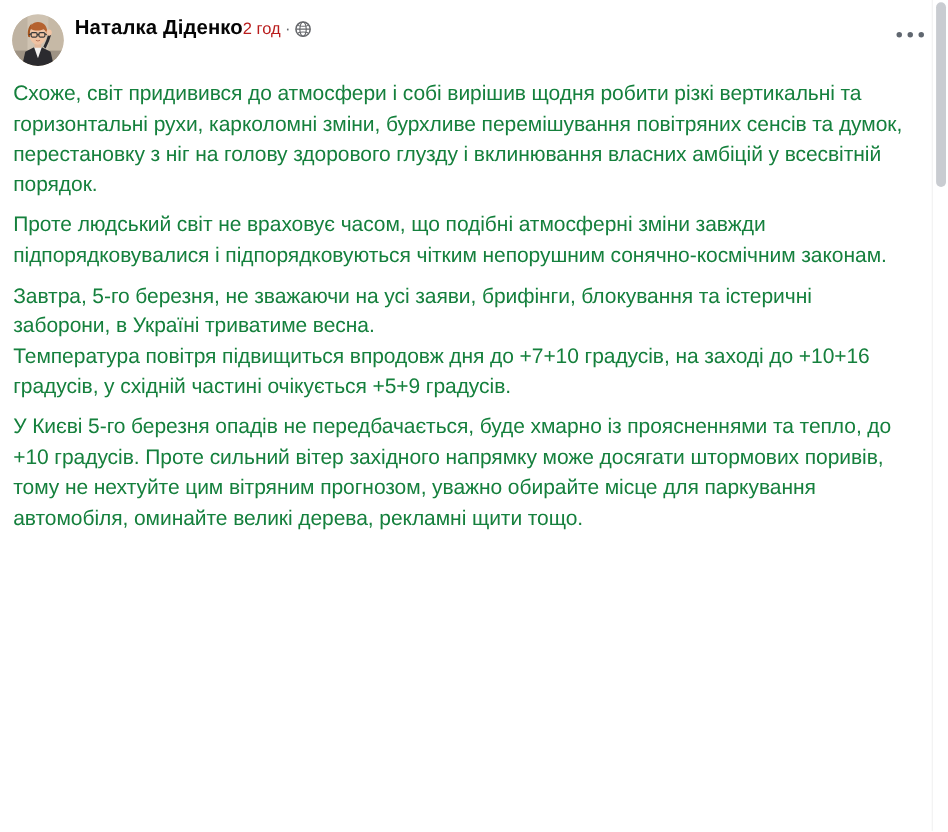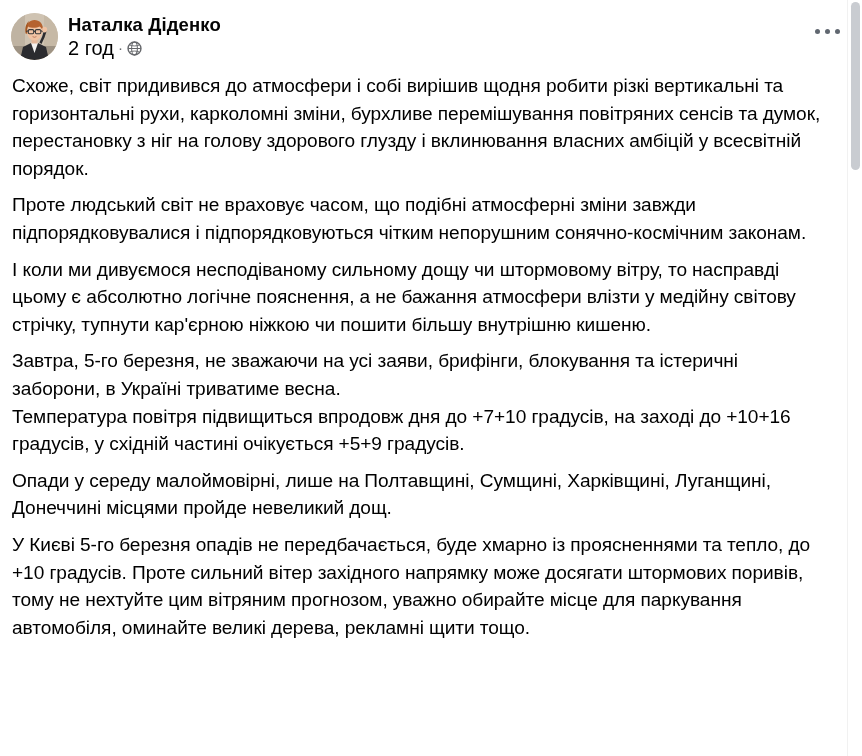--- a/index.html
+++ b/index.html
@@ -35,41 +35,41 @@
     overflow: hidden;
     flex: 0 0 auto;
     position: relative;
     background: #d8cfc2;
   }
   .avatar svg { display: block; width: 47px; height: 47px; }
 
   .header-text {
     margin-left: 10px;
     display: flex;
-    flex-direction: column;
+    flex-direction: row;
     justify-content: flex-start;
     padding-top: 1px;
   }
   .author-name {
     font-size: 18.5px;
     font-weight: bold;
     color: #050505;
     line-height: 22px;
     letter-spacing: .1px;
     white-space: nowrap;
   }
   .meta-row {
     display: flex;
     align-items: center;
     margin-top: 3px;
     line-height: 18px;
   }
   .meta-time {
-    font-size: 20px;
-    color: #000000;
+    font-size: 15px;
+    color: #b91c1c;
   }
   .meta-dot {
     font-size: 15px;
     color: #65676b;
     margin: 0 4px;
   }
   .globe-icon { display: inline-flex; align-items: center; }
   .globe-icon svg { display: block; }
 
   .menu-dots {
@@ -93,21 +93,21 @@
   .post-body {
     position: absolute;
     left: 0;
     top: 72px;
     width: 843px;
     padding: 0 14px 0 12px;
   }
   .para {
     font-size: 19.1px;
     line-height: 27.6px;
-    color: #000000;
+    color: #15803d;
     margin: 0 0 9px 0;
     letter-spacing: -0.05px;
     word-spacing: -0.1px;
   }
   .para:last-child { margin-bottom: 0; }
 
   
   .scrollbar-track {
     position: absolute;
     right: 0;
@@ -194,24 +194,22 @@
     <div class="menu-dots">
       <span></span>
       <span></span>
       <span></span>
     </div>
   </div>
 
   <div class="post-body">
     <p class="para">Схоже, світ придивився до атмосфери і собі вирішив щодня робити різкі вертикальні та горизонтальні рухи, карколомні зміни, бурхливе перемішування повітряних сенсів та думок, перестановку з ніг на голову здорового глузду і вклинювання власних амбіцій у всесвітній порядок.</p>
     <p class="para">Проте людський світ не враховує часом, що подібні атмосферні зміни завжди підпорядковувалися і підпорядковуються чітким непорушним сонячно-космічним законам.</p>
-    <p class="para">І коли ми дивуємося несподіваному сильному дощу чи штормовому вітру, то насправді цьому є абсолютно логічне пояснення, а не бажання атмосфери влізти у медійну світову стрічку, тупнути кар'єрною ніжкою чи пошити більшу внутрішню кишеню.</p>
     <p class="para" style="white-space:pre-line">Завтра, 5-го березня, не зважаючи на усі заяви, брифінги, блокування та істеричні заборони, в Україні триватиме весна.
 Температура повітря підвищиться впродовж дня до +7+10 градусів, на заході до +10+16 градусів, у східній частині очікується +5+9 градусів.</p>
-    <p class="para">Опади у середу малоймовірні, лише на Полтавщині, Сумщині, Харківщині, Луганщині, Донеччині місцями пройде невеликий дощ.</p>
     <p class="para">У Києві 5-го березня опадів не передбачається, буде хмарно із проясненнями та тепло, до +10 градусів. Проте сильний вітер західного напрямку може досягати штормових поривів, тому не нехтуйте цим вітряним прогнозом, уважно обирайте місце для паркування автомобіля, оминайте великі дерева, рекламні щити тощо.</p>
   </div>
 
   <div class="scrollbar-track">
     <div class="scrollbar-thumb"></div>
   </div>
 
 </div>
 
 </body></html>

